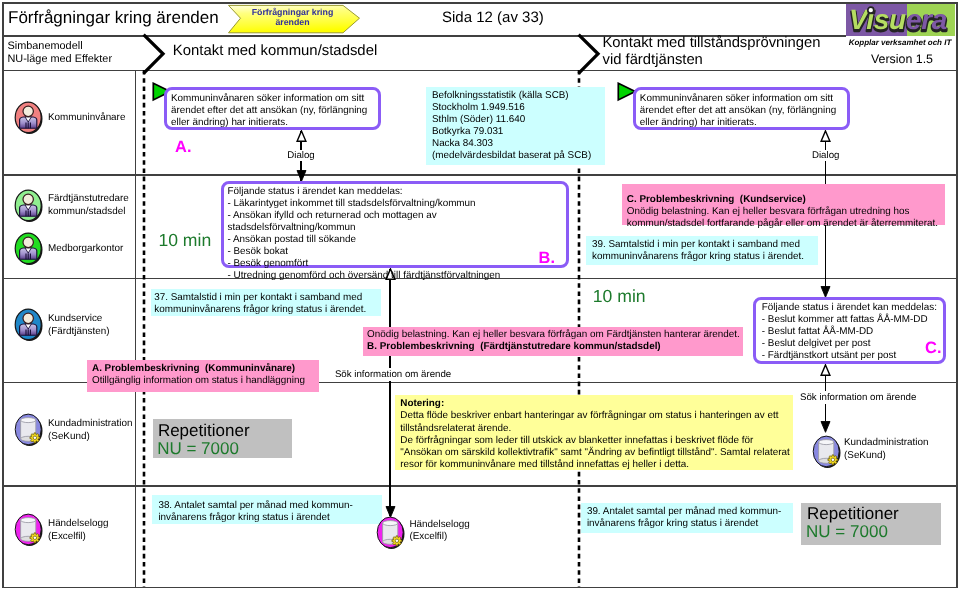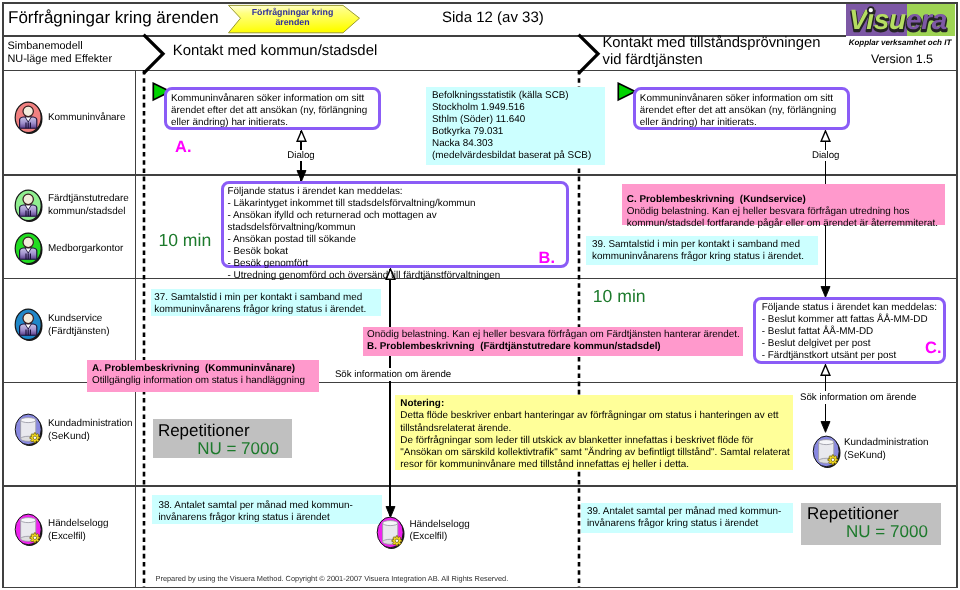--- a/index.html
+++ b/index.html
@@ -12,21 +12,21 @@
   .phase2{position:absolute;left:602.5px;font-size:14.8px;white-space:nowrap;}
   .lanelbl{position:absolute;font-size:9.9px;line-height:12.2px;color:#000;white-space:nowrap;}
   .bub{position:absolute;border:3px solid #8b5cf6;border-radius:8px;background:#fff;
        box-sizing:border-box;font-size:9.9px;line-height:12.05px;}
   .cy{position:absolute;background:#ccffff;font-size:9.9px;line-height:12.1px;box-sizing:border-box;}
   .pk{position:absolute;background:#ff99cc;font-size:9.9px;line-height:12.2px;box-sizing:border-box;}
   .mark{position:absolute;color:#ff00ff;font-weight:bold;font-size:16.4px;letter-spacing:0.2px;}
   .grn{position:absolute;color:#1d7a2c;font-size:17.6px;white-space:nowrap;}
   .gbox{position:absolute;background:#c0c0c0;box-sizing:border-box;}
   .gb1{position:absolute;font-size:17px;color:#000;white-space:nowrap;}
-  .gb2{position:absolute;font-size:17px;color:#1d7a2c;white-space:nowrap;margin-left:40px;}
+  .gb2{position:absolute;font-size:17px;color:#1d7a2c;white-space:nowrap;}
   .alab{position:absolute;font-size:9.7px;white-space:nowrap;background:#fff;}
   .tx{position:absolute;white-space:nowrap;}
 </style>
 </head>
 <body>
 
 <div id="page">
 <div class="ln" style="left:2px;top:2px;width:956px;height:1.6px"></div>
 <div class="ln" style="left:2px;top:586.5px;width:956px;height:1.6px"></div>
 <div class="ln" style="left:2px;top:2px;width:1.6px;height:586px"></div>
@@ -289,14 +289,13 @@
 <path d="M7.6,7.1 L22.8,7.1 L22.8,25.8 L7.6,25.8 Z" fill="#e9e9ee" stroke="#9a9aa4" stroke-width="0.85"></path>
 <ellipse cx="15.2" cy="7.1" rx="7.6" ry="2.5" fill="#f6f6f9" stroke="#9a9aa4" stroke-width="0.85"></ellipse>
 <ellipse cx="15.2" cy="25.8" rx="7.6" ry="2.5" fill="#dededf" stroke="#9a9aa4" stroke-width="0.85"></ellipse>
 <g transform="translate(21.9,24.8)">
 <path d="M4.92,-0.90 L4.92,0.90 L3.46,0.99 L3.15,1.74 L4.11,2.85 L2.85,4.11 L1.74,3.15 L0.99,3.46 L0.90,4.92 L-0.90,4.92 L-0.99,3.46 L-1.74,3.15 L-2.85,4.11 L-4.11,2.85 L-3.15,1.74 L-3.46,0.99 L-4.92,0.90 L-4.92,-0.90 L-3.46,-0.99 L-3.15,-1.74 L-4.11,-2.85 L-2.85,-4.11 L-1.74,-3.15 L-0.99,-3.46 L-0.90,-4.92 L0.90,-4.92 L0.99,-3.46 L1.74,-3.15 L2.85,-4.11 L4.11,-2.85 L3.15,-1.74 L3.46,-0.99 Z" fill="#f5dc20" stroke="#6a5a06" stroke-width="0.75" stroke-linejoin="round"></path>
 <circle cx="0" cy="0" r="1.7" fill="#fff" stroke="#6a5a06" stroke-width="0.75"></circle>
 </g>
 </svg>
 <div class="lanelbl" style="left:409.4px;top:518.5px">Händelselogg</div>
 <div class="lanelbl" style="left:409.4px;top:531px">(Excelfil)</div>
-<div style="left:155.5px;top:573.5px;font-size:7.4px;color:#303030;white-space:nowrap;position:absolute">Prepared by using the Visuera Method. Copyright © 2001-2007 Visuera Integration AB. All Rights Reserved.</div>
 </div>
 
 </body></html>

